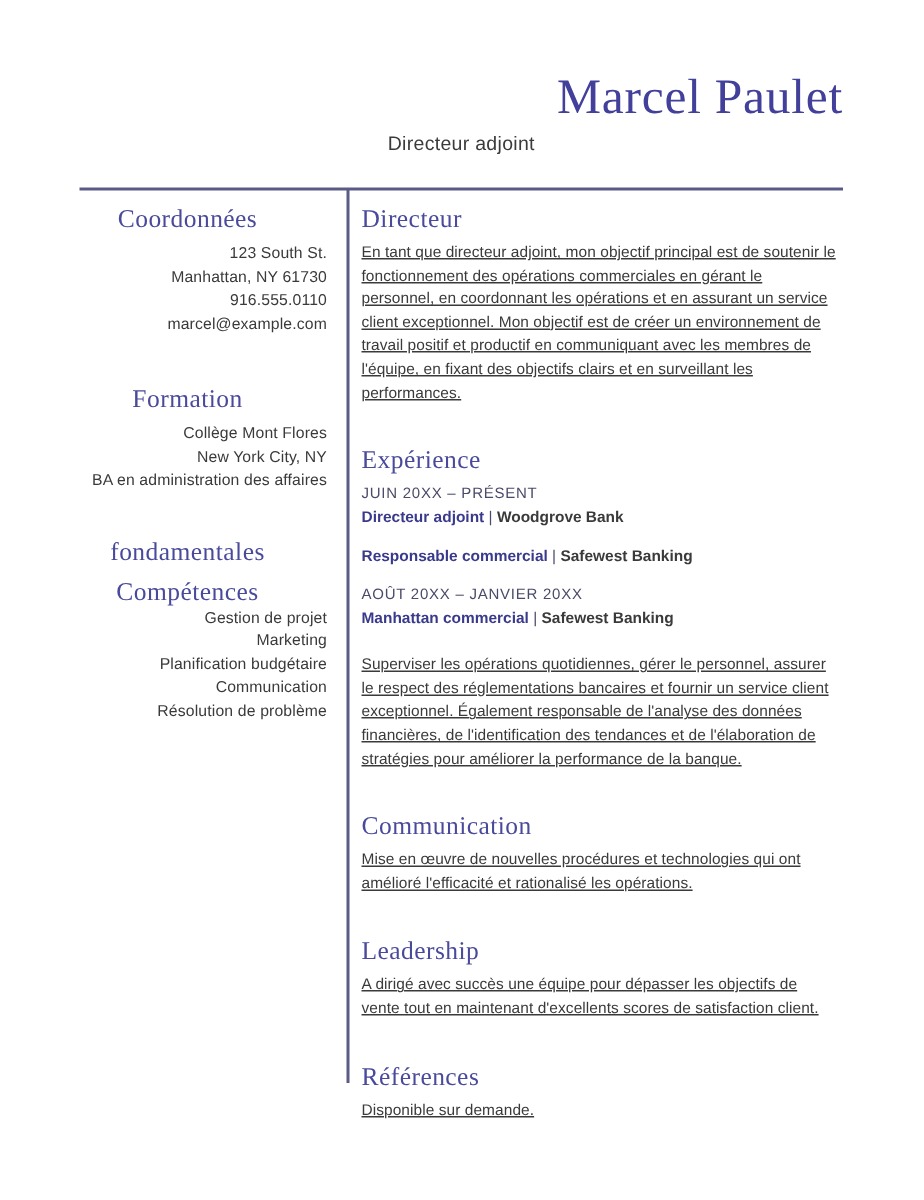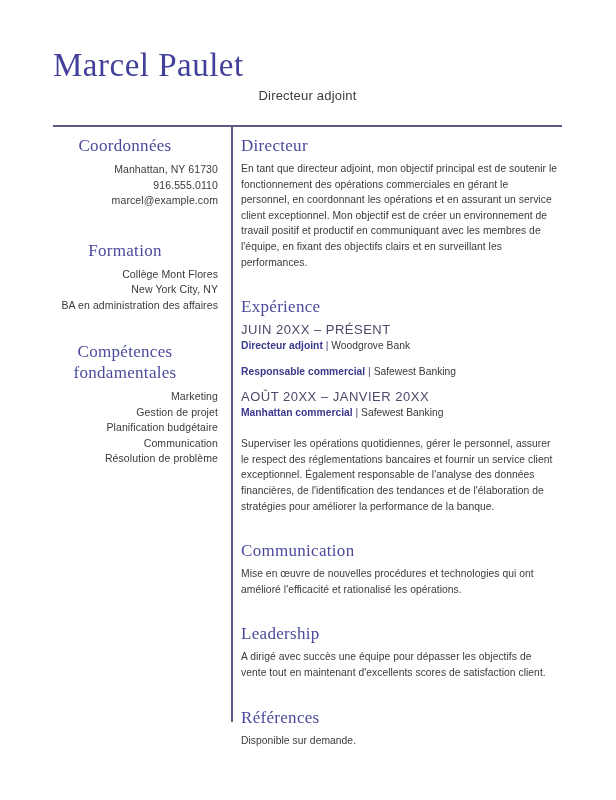--- a/index.html
+++ b/index.html
@@ -26,21 +26,21 @@
     left: 53px;
     top: 46px;
     width: 509px;
   }
   .name {
     font-family: "Liberation Serif", "DejaVu Serif", serif;
     font-size: 33px;
     line-height: 38px;
     color: #42409a;
     letter-spacing: 0.5px;
-    text-align: left;
+    text-align: right;
     white-space: nowrap;
   }
   .job-title {
     font-family: "Liberation Sans", sans-serif;
     font-size: 13px;
     line-height: 17px;
     color: #3b3b3b;
     text-align: center;
     margin-top: 3px;
     letter-spacing: 0.2px;
@@ -110,42 +110,43 @@
   .gap-formation { height: 31px; }
   .gap-skills { height: 28px; }
 
   
   .para {
     font-size: 10.3px;
     line-height: 15.6px;
     color: #3a3a3a;
     margin: 0;
     letter-spacing: 0.05px;
+    text-decoration: underline;
   }
   .exp-entry { margin-top: 11px; }
   .exp-entry.first { margin-top: 6px; }
   .exp-date {
-    font-size: 13px;
+    font-size: 10px;
     line-height: 13px;
     color: #4a4a6a;
     letter-spacing: 0.5px;
     margin: 0 0 2px 0;
   }
   .exp-role-line {
     font-size: 10.3px;
     line-height: 15px;
     color: #3a3a3a;
     margin: 0;
   }
   .exp-role {
     font-weight: bold;
     color: #3a3a8c;
   }
   .exp-sep { color: #4a4a6a; }
-  .exp-company { color: #3a3a3a; }
+  .exp-company { color: #3a3a3a; font-weight: bold; }
 
   .block-gap-exp-desc { height: 16px; }
   .sec-gap { height: 26px; }
 </style>
 </head>
 <body>
 
 <div class="page">
 
   <div class="header">
@@ -153,41 +154,42 @@
     <div class="job-title">Directeur adjoint</div>
   </div>
 
   <div class="hrule"></div>
   <div class="vrule"></div>
 
   <div class="col-left">
 
     <div class="left-block">
       <div class="sec-head-left">Coordonnées</div>
+      <div class="left-line">123 South St.</div>
       <div class="left-line">Manhattan, NY 61730</div>
       <div class="left-line">916.555.0110</div>
       <div class="left-line">marcel@example.com</div>
     </div>
 
     <div class="gap-formation"></div>
 
     <div class="left-block">
       <div class="sec-head-left">Formation</div>
       <div class="left-line">Collège Mont Flores</div>
       <div class="left-line">New York City, NY</div>
       <div class="left-line">BA en administration des affaires</div>
     </div>
 
     <div class="gap-skills"></div>
 
     <div class="left-block">
+      <div class="sec-head-left">fondamentales</div>
       <div class="sec-head-left" style="margin-bottom:0">Compétences</div>
-      <div class="sec-head-left">fondamentales</div>
+      <div class="left-line">Gestion de projet</div>
       <div class="left-line">Marketing</div>
-      <div class="left-line">Gestion de projet</div>
       <div class="left-line">Planification budgétaire</div>
       <div class="left-line">Communication</div>
       <div class="left-line">Résolution de problème</div>
     </div>
 
   </div>
 
   <div class="col-right">
 
     <div>

